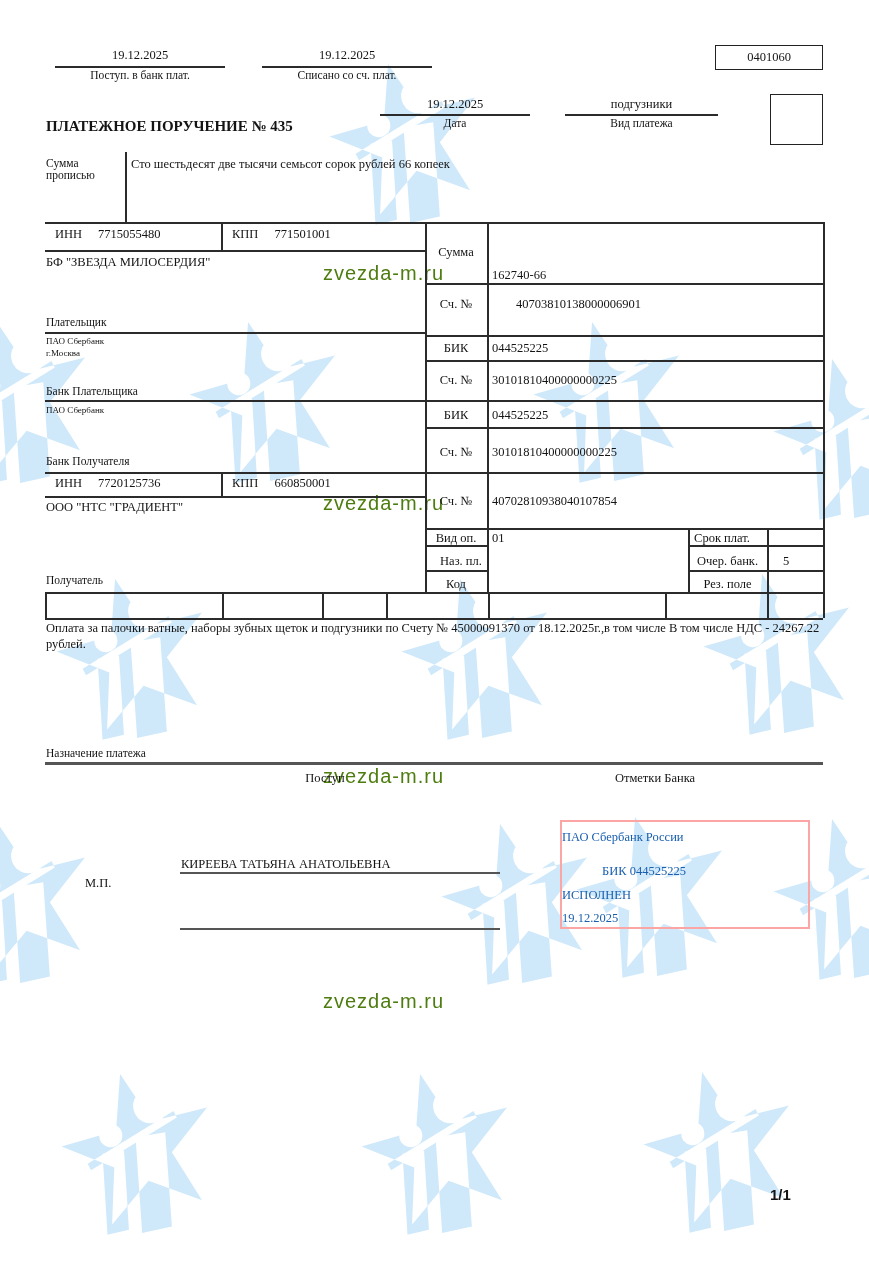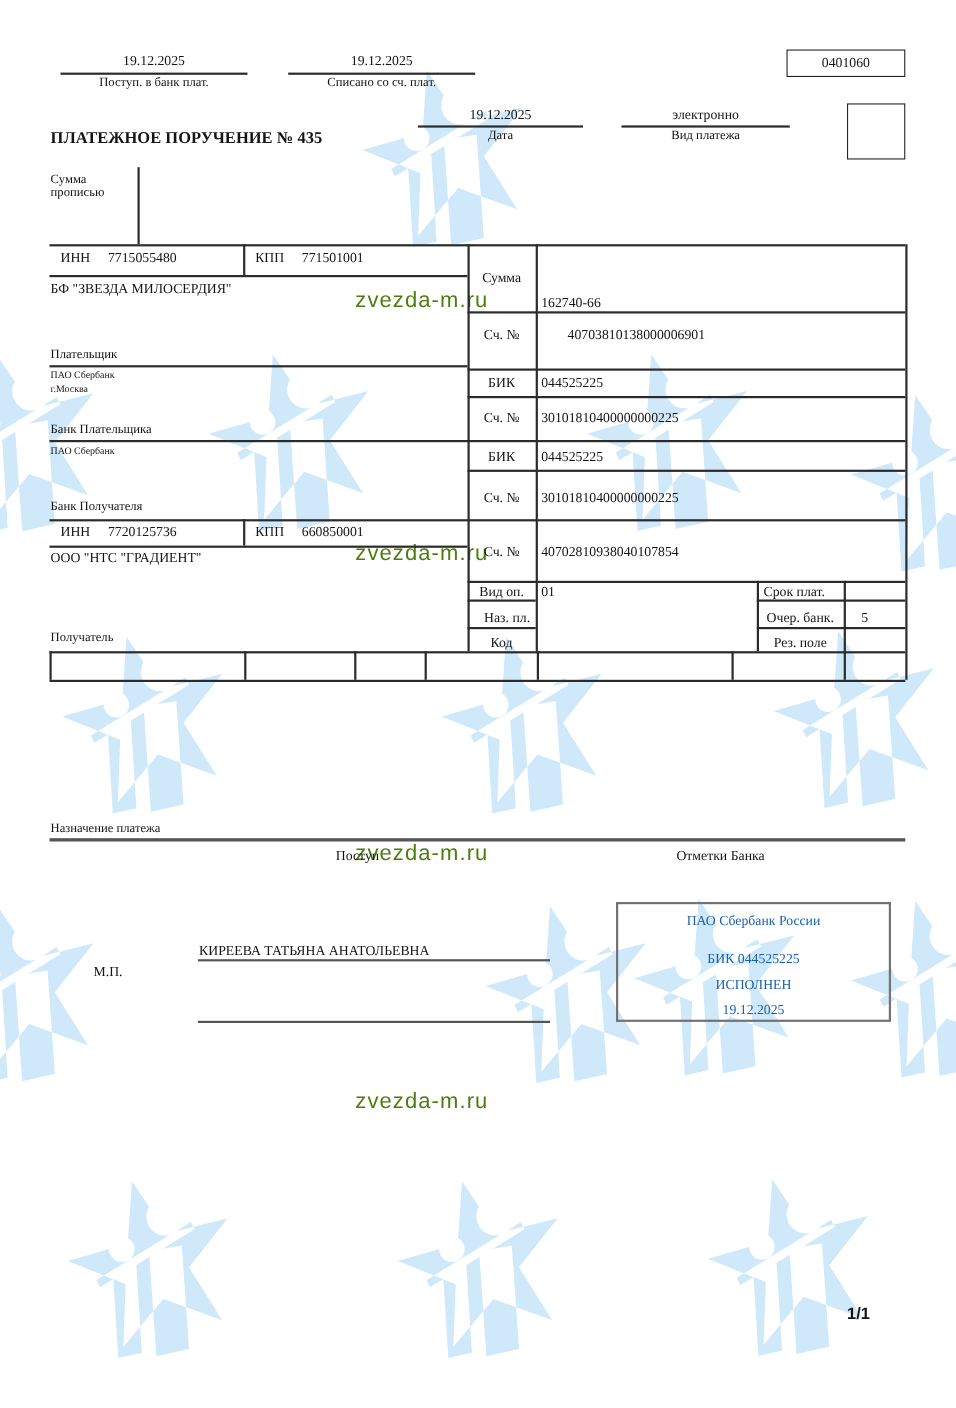--- a/index.html
+++ b/index.html
@@ -13,22 +13,22 @@
   .ctr{text-align:center;}
   .bold{font-weight:bold;}
   .hline{position:absolute;height:1.5px;background:#2b2b2b;}
   .vline{position:absolute;width:1.5px;background:#2b2b2b;}
   .gline{background:#555;}
   .code-box{position:absolute;left:715px;top:45px;width:106px;height:23px;border:1.5px solid #222;
             text-align:center;line-height:23px;font-size:12.5px;}
   .empty-box{position:absolute;left:770px;top:94px;width:51px;height:49px;border:1.5px solid #222;}
   .wm-text{position:absolute;font-family:"Liberation Sans",sans-serif;color:#4d7c0f;
            font-size:20px;letter-spacing:1px;width:220px;text-align:left;}
-  .stamp{position:absolute;left:560px;top:820px;width:246px;height:105px;border:2px solid #737373;
-         color:#1a5fae;text-align:center;font-size:12.5px;}
+  .stamp{position:absolute;left:560px;top:820px;width:246px;height:105px;border:2px solid #fca5a5;
+         color:#1a5fae;font-size:12.5px;}
   .stamp .sline{position:absolute;left:0;width:100%;}
   .stars{position:absolute;left:0;top:0;width:869px;height:1280px;}
   .gap{display:inline-block;width:16px;}
 </style>
 </head>
 <body>
 
 <div class="page">
 
   <svg class="stars" aria-hidden="true">
@@ -77,25 +77,26 @@
 
   <div class="abs t ctr" style="left:55px;top:48px;width:170px;">19.12.2025</div>
   <div class="abs lbl ctr" style="left:55px;top:69px;width:170px;">Поступ. в банк плат.</div>
   <div class="abs t ctr" style="left:262px;top:48px;width:170px;">19.12.2025</div>
   <div class="abs lbl ctr" style="left:262px;top:69px;width:170px;">Списано со сч. плат.</div>
   <div class="code-box">0401060</div>
 
   <div class="abs t bold" style="left:46px;top:118px;font-size:15px;">ПЛАТЕЖНОЕ ПОРУЧЕНИЕ № 435</div>
   <div class="abs t ctr" style="left:380px;top:97px;width:150px;">19.12.2025</div>
   <div class="abs lbl ctr" style="left:380px;top:117px;width:150px;">Дата</div>
-  <div class="abs t ctr" style="left:565px;top:97px;width:153px;">электронно</div>
+  <div class="abs t ctr" style="left:565px;top:97px;width:153px;">подгузники</div>
   <div class="abs lbl ctr" style="left:565px;top:117px;width:153px;">Вид платежа</div>
   <div class="empty-box"></div>
 
   <div class="abs lbl wrap" style="left:46px;top:157px;width:72px;">Сумма прописью</div>
+  <div class="abs t wrap" style="left:131px;top:157px;width:685px;">Сто шестьдесят две тысячи семьсот сорок рублей 66 копеек</div>
 
   <div class="abs t" style="left:55px;top:227px;">
     <span>ИНН</span><span class="gap"></span><span>7715055480</span>
   </div>
   <div class="abs t" style="left:232px;top:227px;">
     <span>КПП</span><span class="gap"></span><span>771501001</span>
   </div>
   <div class="abs t" style="left:46px;top:255px;">БФ "ЗВЕЗДА МИЛОСЕРДИЯ"</div>
   <div class="abs lbl" style="left:46px;top:316px;">Плательщик</div>
 
@@ -134,30 +135,31 @@
 
   <div class="abs t ctr" style="left:425px;top:531px;width:62px;">Вид оп.</div>
   <div class="abs t" style="left:492px;top:531px;">01</div>
   <div class="abs t ctr" style="left:425px;top:554px;width:72px;">Наз. пл.</div>
   <div class="abs t ctr" style="left:425px;top:577px;width:62px;">Код</div>
   <div class="abs t ctr" style="left:688px;top:531px;width:68px;">Срок плат.</div>
   <div class="abs t ctr" style="left:688px;top:554px;width:79px;">Очер. банк.</div>
   <div class="abs t" style="left:783px;top:554px;">5</div>
   <div class="abs t ctr" style="left:688px;top:577px;width:79px;">Рез. поле</div>
 
+  <div class="abs t wrap" style="left:46px;top:621px;width:775px;line-height:15.5px;">Оплата за палочки ватные, наборы зубных щеток и подгузники по Счету № 45000091370 от 18.12.2025г.,в том числе В том числе НДС - 24267.22 рублей.</div>
   <div class="abs lbl" style="left:46px;top:747px;">Назначение платежа</div>
 
   <div class="abs t ctr" style="left:260px;top:771px;width:130px;">Поступ</div>
   <div class="abs t ctr" style="left:580px;top:771px;width:150px;">Отметки Банка</div>
   <div class="abs t" style="left:85px;top:876px;">М.П.</div>
   <div class="abs t" style="left:181px;top:857px;">КИРЕЕВА ТАТЬЯНА АНАТОЛЬЕВНА</div>
 
   <div class="stamp">
     <div class="sline" style="top:8px;">ПАО Сбербанк России</div>
-    <div class="sline" style="top:42px;">БИК 044525225</div>
+    <div class="sline" style="top:42px;padding-left:40px;">БИК 044525225</div>
     <div class="sline" style="top:66px;">ИСПОЛНЕН</div>
     <div class="sline" style="top:89px;">19.12.2025</div>
   </div>
 
   <div class="abs bold" style="left:770px;top:1186px;font-family:'Liberation Sans',sans-serif;font-size:15px;">1/1</div>
 
   <div id="lines">
       <div class="hline" style="left: 55px; top: 66px; width: 170px;"></div>
       <div class="hline" style="left: 262px; top: 66px; width: 170px;"></div>
       <div class="hline" style="left: 380px; top: 114px; width: 150px;"></div>

